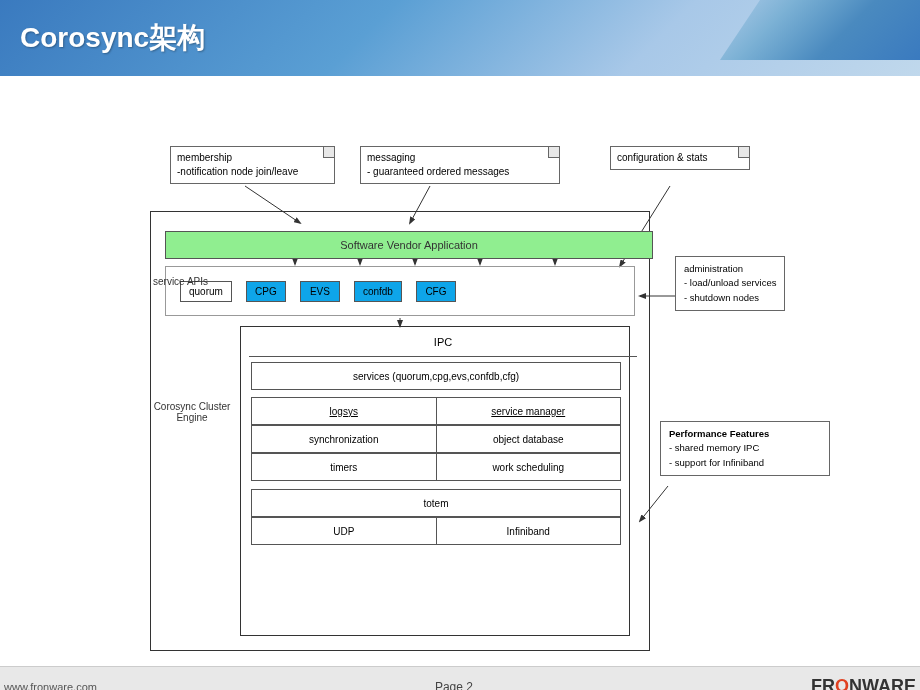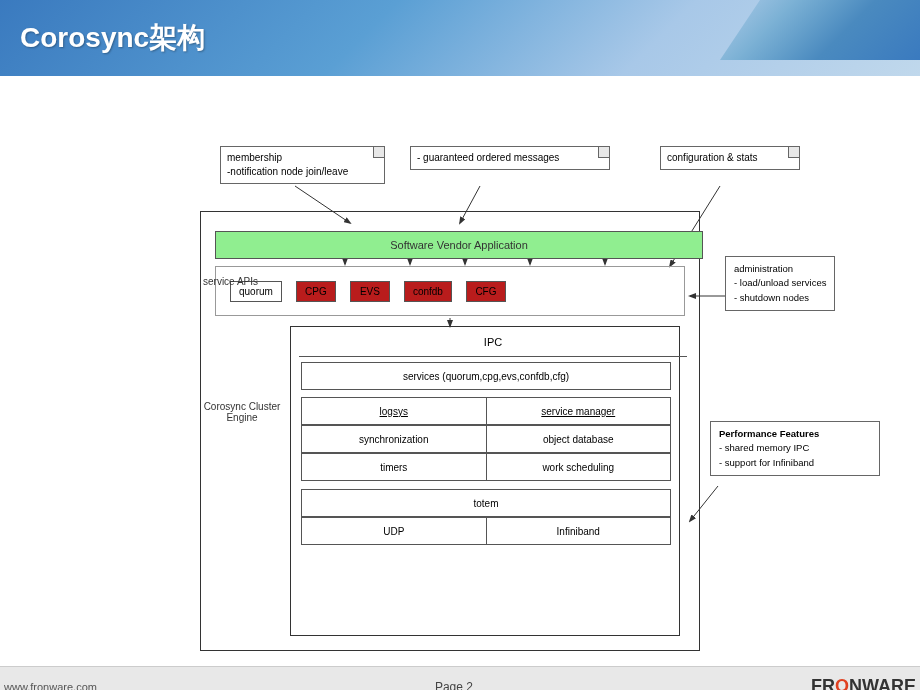--- a/index.html
+++ b/index.html
@@ -36,22 +36,23 @@
       clip-path: polygon(20% 0%, 100% 0%, 100% 100%, 0% 100%);
     }
 
     
     .main {
       background: white;
       width: 920px;
       height: 590px;
       display: flex;
       flex-direction: column;
-      align-items: flex-end;
-      justify-content: center;
+      align-items: center;
+      justify-content: center;
+      padding: 10px;
     }
 
     
     .diagram {
       position: relative;
       width: 820px;
       height: 520px;
     }
 
     
@@ -124,21 +125,21 @@
     .api-box {
       border: 1px solid #555;
       background: white;
       padding: 4px 8px;
       font-size: 10px;
       margin: 0 4px;
       min-width: 40px;
       text-align: center;
     }
     .api-box.dark {
-      background: #b91c1c;
+      background: #0ea5e9;
     }
 
     
     .cce-label {
       position: absolute;
       left: 102px;
       top: 290px;
       font-size: 10px;
       color: #333;
       text-align: center;
@@ -333,20 +334,21 @@
         </marker>
       </defs>
     </svg>
 
     <div class="note-box" style="left:120px; top:35px; width:165px;">
       <div>membership</div>
       <div>-notification node join/leave</div>
     </div>
 
     <div class="note-box" style="left:310px; top:35px; width:200px;">
+      <div>messaging</div>
       <div>- guaranteed ordered messages</div>
     </div>
 
     <div class="note-box" style="left:560px; top:35px; width:140px;">
       <div>configuration &amp; stats</div>
     </div>
 
     <div class="admin-note">
       <div>administration</div>
       <div>- load/unload services</div>

